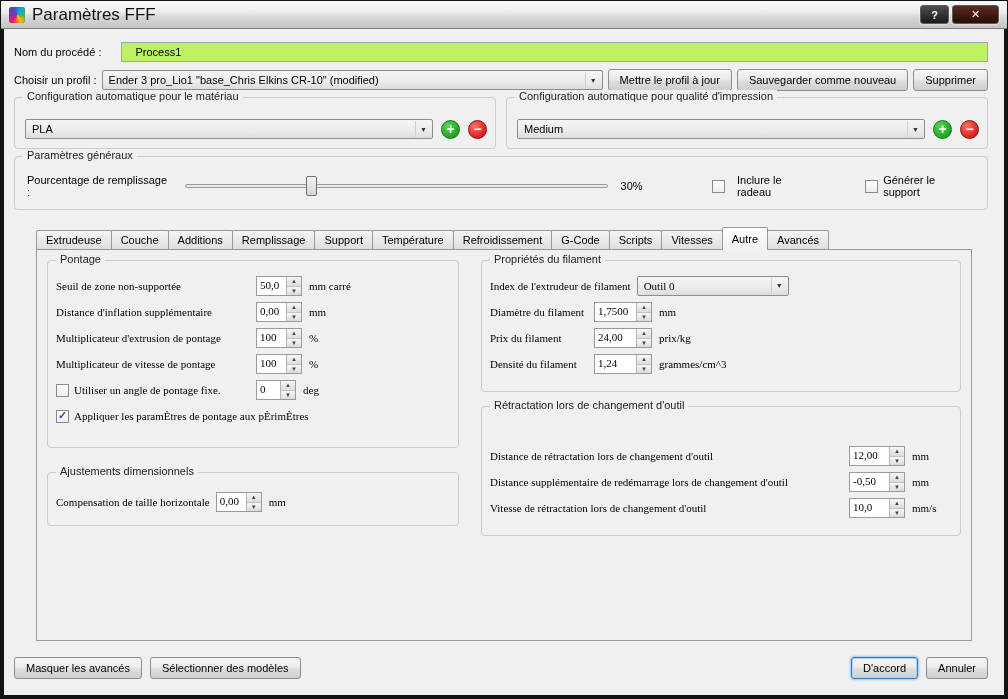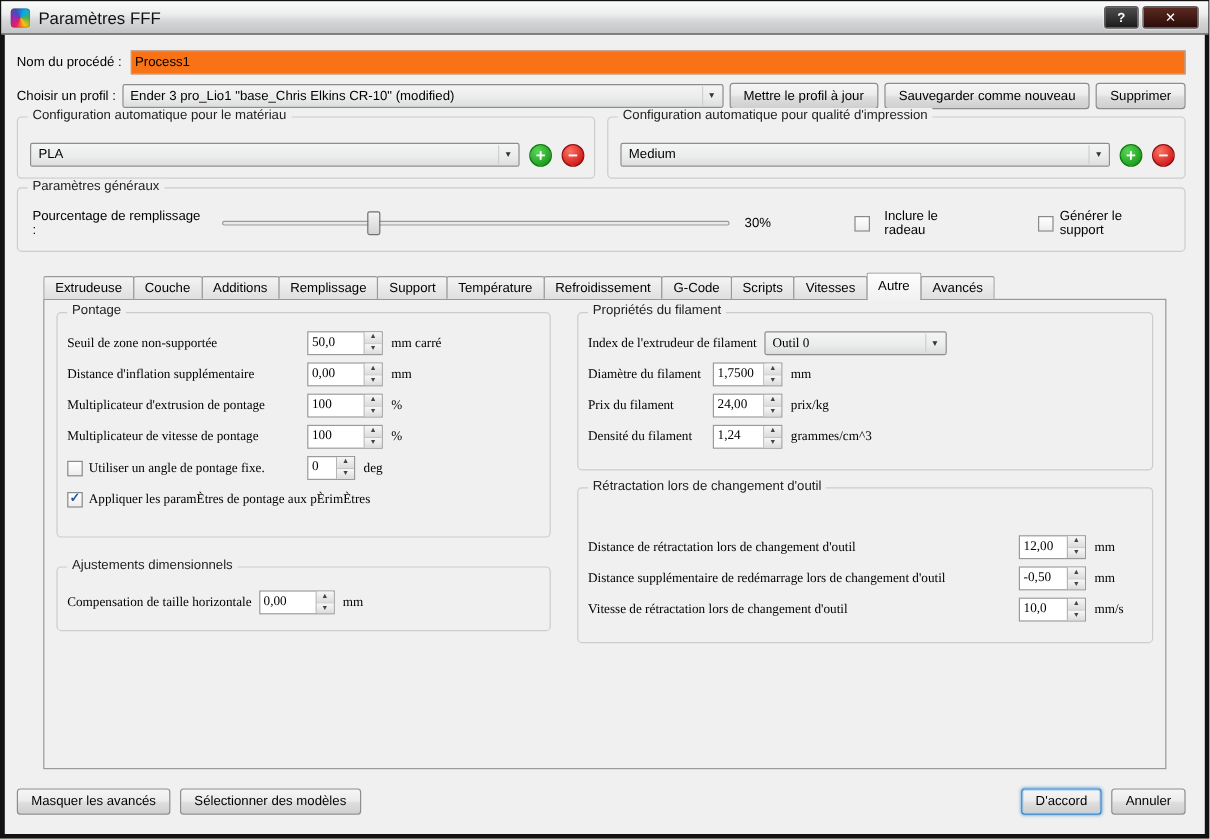--- a/index.html
+++ b/index.html
@@ -7,35 +7,35 @@
 
   .screen { position:relative; width:1008px; height:699px; background:#121212; overflow:hidden; }
 
   
   .titlebar { position:absolute; top:1px; left:1px; right:1px; height:28px;
     background:linear-gradient(180deg,#fbfbfb 0%,#eceded 40%,#d6d7d9 60%,#c3c4c6 100%);
     display:flex; align-items:center; padding:0 8px; border-bottom:1px solid #7e7e7e; }
   .app-icon { width:16px; height:16px; border-radius:3px; margin-right:7px;
     background:conic-gradient(from 210deg,#e91e63,#9c27b0,#3f51b5,#03a9f4,#4caf50,#ffc107,#e91e63);
     box-shadow:0 0 1px #333 inset; }
-  .win-title { font-size:14px; color:#111; }
+  .win-title { font-size:17px; color:#111; }
   .tb-buttons { margin-left:auto; display:flex; gap:3px; }
   .tb-btn { height:19px; border-radius:3px; border:1px solid #5c5c5c; color:#fff;
     display:flex; align-items:center; justify-content:center; font-size:11px; font-weight:bold;
     background:linear-gradient(#4e4e4e,#1b1b1b); box-shadow:0 0 0 1px rgba(255,255,255,.35); }
   .tb-btn.help { width:29px; }
   .tb-btn.close { width:47px; background:linear-gradient(#5c2a22,#2a0c08); }
 
   
   .client { position:absolute; left:4px; top:29px; width:1000px; height:666px; background:#f0f0f0; }
 
   .row-process { position:absolute; left:10px; top:13px; right:16px; display:flex; align-items:center; gap:8px; }
   .row-profile { position:absolute; left:10px; top:40px; right:16px; display:flex; align-items:center; gap:5px; }
 
-  .text-input { flex:1; height:20px; border:1px solid #a5a5a5; background:#f97316; padding:0 2px; font:inherit; }
+  .text-input { flex:1; height:20px; border:1px solid #a5a5a5; background:#bef264; padding:0 13px; font:inherit;margin-left:12px; }
 
   .combo { position:relative; height:20px; border:1px solid #8d8d8d; border-radius:2px;
     background:linear-gradient(180deg,#f5f5f5,#eaebeb 60%,#dcdddd); display:flex; align-items:center;
     padding:0 22px 0 6px; white-space:nowrap; overflow:hidden; }
   .combo.grow { flex:1; }
   .combo-arrow { position:absolute; right:1px; top:1px; bottom:1px; width:16px; display:flex;
     align-items:center; justify-content:center; font-size:7px; color:#333; border-left:1px solid #cfcfcf; }
 
   .btn { height:22px; padding:0 11px; font:inherit; border:1px solid #8d8d8d; border-radius:3px;
     background:linear-gradient(180deg,#f5f5f5,#ececec 45%,#dedede 55%,#cfcfcf); }
@@ -86,21 +86,21 @@
 
   .gb-inner { position:absolute; left:8px; right:8px; top:12px;font-family:Liberation Serif, serif; }
   .form-row { display:flex; align-items:center; height:26px; }
   .p-label { width:200px; min-width:200px; white-space:nowrap; }
   .p-label-ck { width:200px; min-width:200px; display:flex; align-items:center; gap:5px; white-space:nowrap; }
   .f-label { width:104px; min-width:104px; white-space:nowrap; }
   .f-label-wide { margin-right:6px; white-space:nowrap; }
   .t-label { flex:1; white-space:nowrap; }
 
   .spin { display:inline-flex; height:20px; border:1px solid #9a9a9a; background:#fff; }
-  .spin.w46 { width:63px; } .spin.w40 { width:40px; } .spin.w58 { width:58px; } .spin.w56 { width:56px; }
+  .spin.w46 { width:46px; } .spin.w40 { width:40px; } .spin.w58 { width:58px; } .spin.w56 { width:56px; }
   .spin-value { flex:1; padding:2px 3px 0 3px; overflow:hidden; white-space:nowrap; }
   .spin-arrows { width:15px; min-width:15px; display:flex; flex-direction:column; border-left:1px solid #b5b5b5; }
   .sa { flex:1; display:flex; align-items:center; justify-content:center; font-size:6px; color:#444;
     background:linear-gradient(#f7f7f7,#dcdcdc); }
   .sa.up { border-bottom:1px solid #c4c4c4; }
   .unit { margin-left:7px; white-space:nowrap; }
   .t-unit { width:40px; margin-left:7px; }
 
   .combo.toolhead { width:152px; }
 

